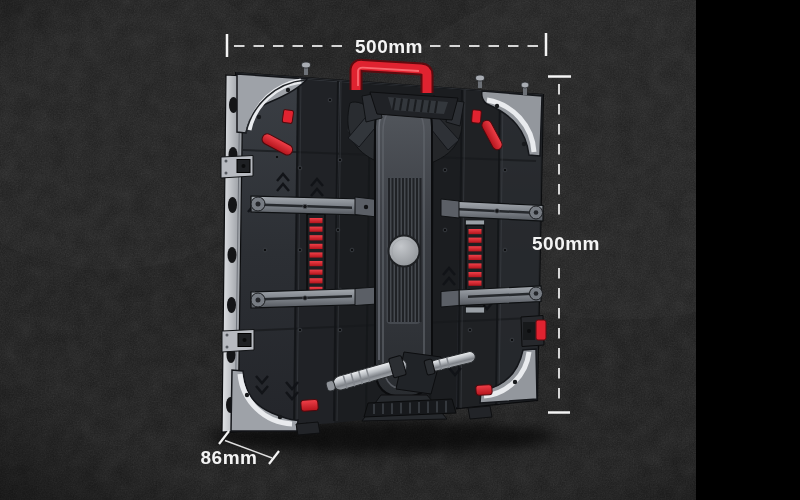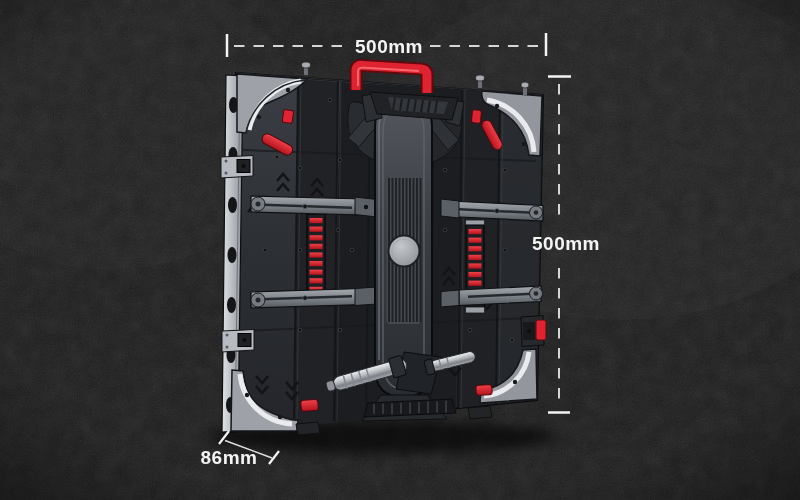--- a/index.html
+++ b/index.html
@@ -2,21 +2,21 @@
 <html style="--background: #1a1a1a; --dimension-marks: #f4f4f4; --accent-red: #e02330; --accent-red-dark: #8f1016; --panel-body: #2e3136; --panel-dark: #1c1e21; --panel-light: #a9adb3; --chrome: #d9dce0;"><head>
 <meta charset="utf-8">
 <style>
   :root{
     --background:#1a1a1a; --dimension-marks:#f4f4f4;
     --accent-red:#e02330; --accent-red-dark:#8f1016;
     --panel-body:#2e3136; --panel-dark:#1c1e21;
     --panel-light:#a9adb3; --chrome:#d9dce0;
   }
   html,body{margin:0;padding:0;background:#000;}
-  .stage{width:800px;height:500px;overflow:hidden;position:relative;background:var(--background);}
+  .stage{width:696px;height:500px;overflow:hidden;position:relative;background:var(--background);}
   svg{display:block;}
   .dim-label{
     font-family:"Liberation Sans","DejaVu Sans",sans-serif;
     font-weight:bold;font-size:19px;letter-spacing:.5px;
     fill:var(--dimension-marks);
   }
   .dim-stroke{stroke:var(--dimension-marks);}
   .red-fill{fill:var(--accent-red);}
 </style>
 </head>

